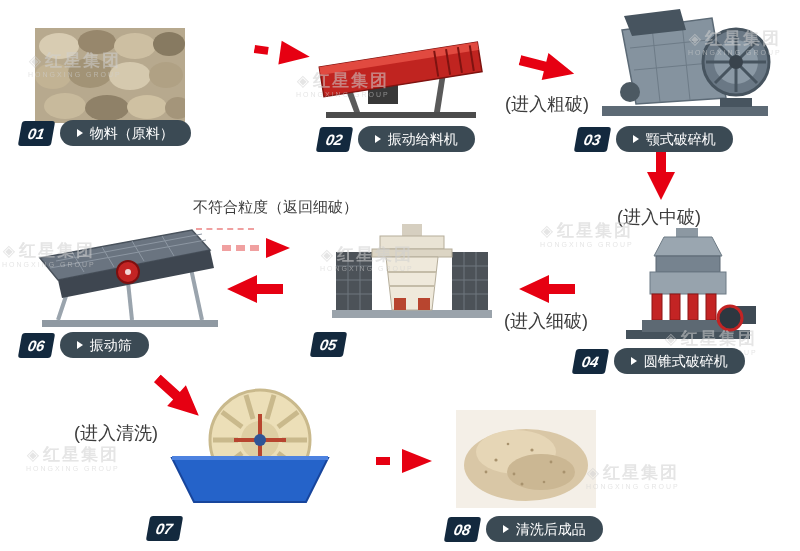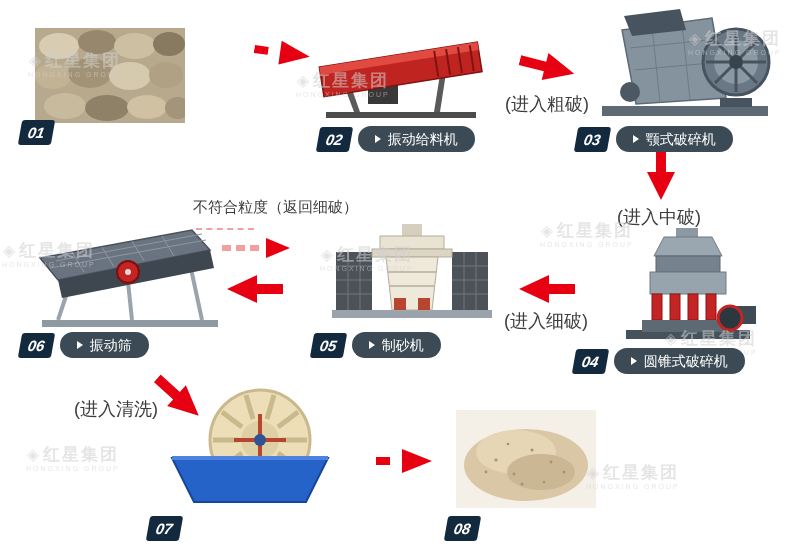--- a/index.html
+++ b/index.html
@@ -314,24 +314,28 @@
     <svg viewBox="0 0 58 30">
         <rect x="0" y="11" width="14" height="8" fill="var(--arrow-red,#e60012)"></rect>
         <polygon points="26,3 56,15 26,27" fill="var(--arrow-red,#e60012)"></polygon>
       </svg>
   </div>
 
   <div class="ann" style="left:505px;top:92px">(进入粗破)</div>
   <div class="ann" style="left:617px;top:205px">(进入中破)</div>
   <div class="ann" style="left:504px;top:309px">(进入细破)</div>
   <div class="ann big" style="left:193px;top:198px">不符合粒度（返回细破）</div>
-  <div class="ann" style="left:74px;top:397px">(进入清洗)</div>
+  <div class="ann" style="left:74px;top:421px">(进入清洗)</div>
 
   <div class="tag" style="left:20px;top:120px">
     <span class="num">01</span>
+    <span class="pill">
+        <span class="chev"></span>
+        <span>物料（原料）</span>
+      </span>
   </div>
   <div class="tag" style="left:318px;top:126px">
     <span class="num">02</span>
     <span class="pill">
         <span class="chev"></span>
         <span>振动给料机</span>
       </span>
   </div>
   <div class="tag" style="left:576px;top:126px">
     <span class="num">03</span>
@@ -342,32 +346,32 @@
   </div>
   <div class="tag" style="left:574px;top:348px">
     <span class="num">04</span>
     <span class="pill">
         <span class="chev"></span>
         <span>圆锥式破碎机</span>
       </span>
   </div>
   <div class="tag" style="left:312px;top:332px">
     <span class="num">05</span>
-    <span class="pill">
-        <span class="chev"></span>
-        <span>制砂机</span>
-      </span>
   </div>
   <div class="tag" style="left:20px;top:332px">
     <span class="num">06</span>
     <span class="pill">
         <span class="chev"></span>
         <span>振动筛</span>
       </span>
   </div>
   <div class="tag" style="left:148px;top:516px">
     <span class="num">07</span>
   </div>
   <div class="tag" style="left:446px;top:516px">
     <span class="num">08</span>
+    <span class="pill">
+        <span class="chev"></span>
+        <span>清洗后成品</span>
+      </span>
   </div>
 
 </div>
 
 </body></html>

